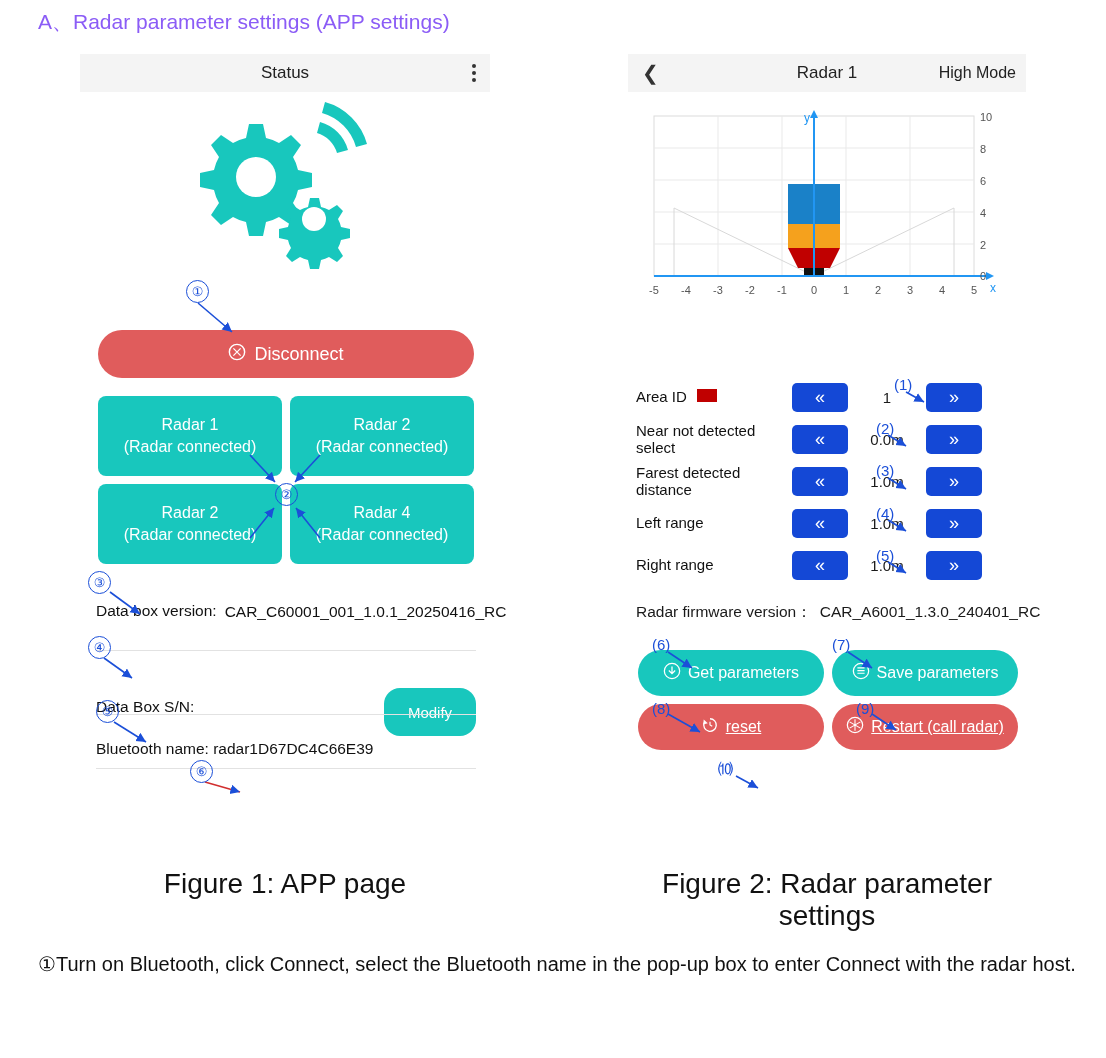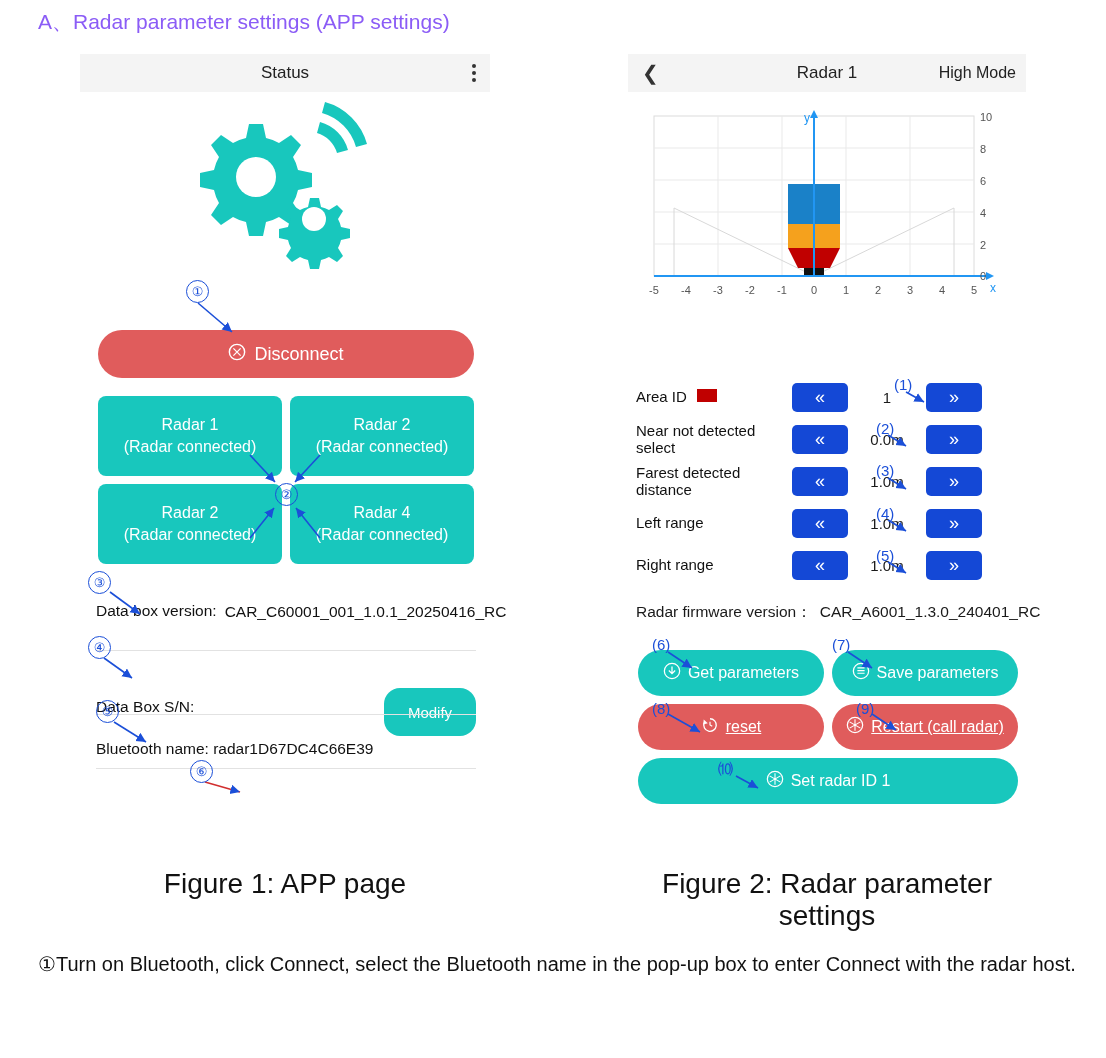--- a/index.html
+++ b/index.html
@@ -545,29 +545,20 @@
     </div>
     <div class="act-btn act-red">
       <span>
         <svg width="18" height="18" viewBox="0 0 20 20">
             <circle cx="10" cy="10" r="8.5" fill="none" stroke="#fff" stroke-width="1.4"></circle>
             <path d="M10 3.5 V16.5 M4 6.5 L16 13.5 M16 6.5 L4 13.5" stroke="#fff" stroke-width="1.2"></path>
           </svg>
       </span>
       <span>Restart (call radar)</span>
     </div>
-    <div class="act-btn act-teal act-wide">
-      <span>
-        <svg width="18" height="18" viewBox="0 0 20 20">
-            <circle cx="10" cy="10" r="8.5" fill="none" stroke="#fff" stroke-width="1.4"></circle>
-            <path d="M10 3.5 V16.5 M4 6.5 L16 13.5 M16 6.5 L4 13.5" stroke="#fff" stroke-width="1.2"></path>
-          </svg>
-      </span>
-      <span>Set radar ID 1</span>
-    </div>
   </div>
 </div>
 
 <div class="fig-caption" style="left:628px; top:868px; width:398px;">Figure 2: Radar parameter settings</div>
 
 <svg id="annotations">
   <defs>
     <marker id="ah" markerWidth="9" markerHeight="9" refX="6" refY="3" orient="auto">
       <path d="M0,0 L6,3 L0,6 z" fill="#1b4fd8"></path>
     </marker>

